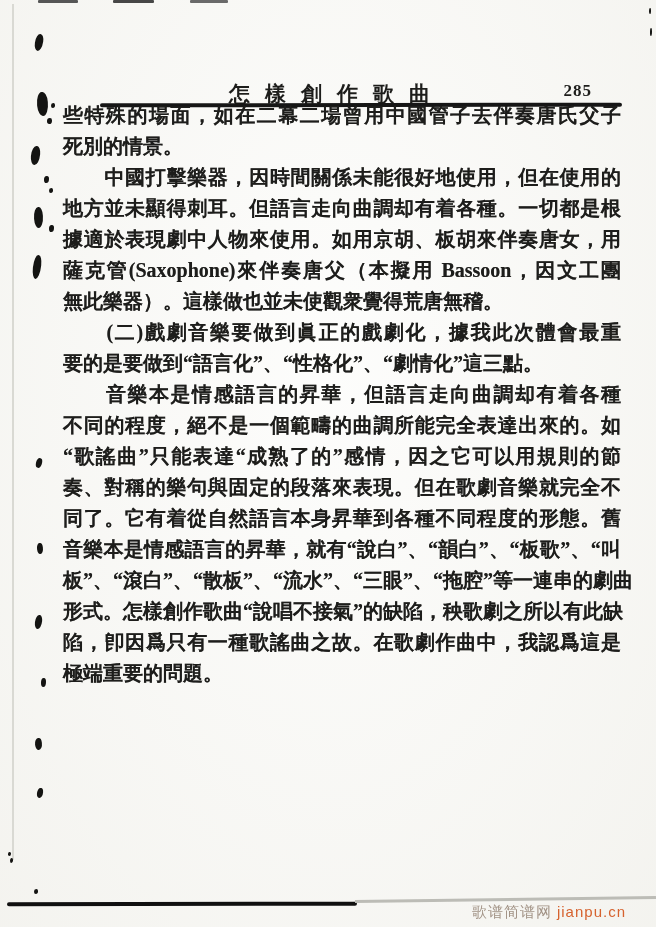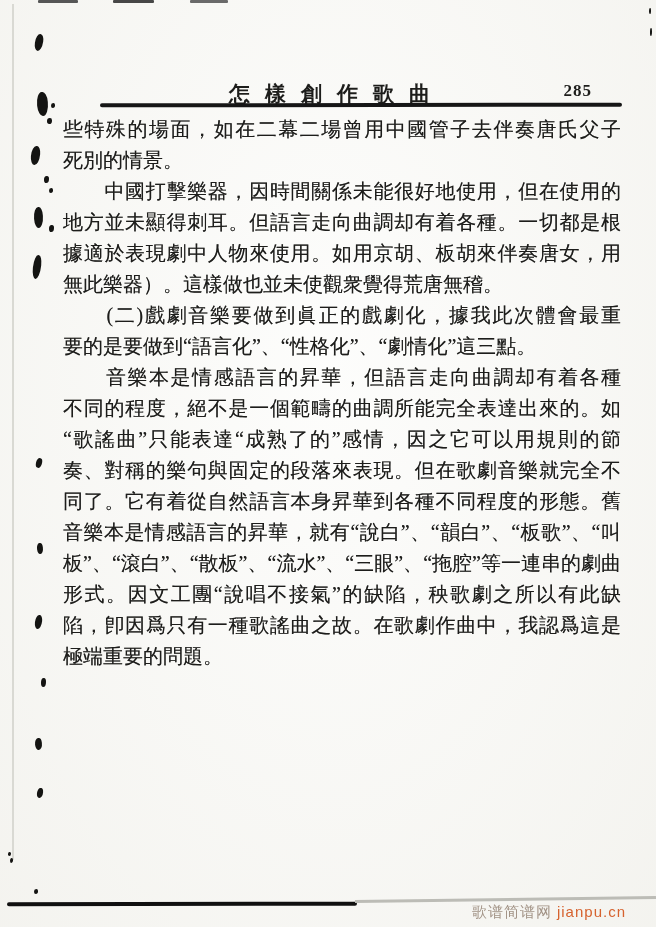--- a/index.html
+++ b/index.html
@@ -24,22 +24,22 @@
     position:absolute;right:64px;top:1px;
     font-size:17px;font-weight:bold;color:var(--ink);letter-spacing:1px;
     font-family:"Liberation Serif","DejaVu Serif",serif;
   }
   .header-rule{
     position:absolute;top:103px;left:100px;width:522px;height:4px;
     background:var(--rule);border-radius:2px;transform:rotate(-0.08deg);
   }
   
   .body-text{
-    position:absolute;top:114px;left:63px;width:558px;
-    color:var(--ink);font-size:20px;font-weight:400;
+    position:absolute;top:100px;left:63px;width:558px;
+    color:var(--ink);font-size:20px;font-weight:700;
   }
   .line{
     line-height:31px;height:31px;
     text-align:justify;text-align-last:justify;
     text-justify:inter-character;
     overflow:visible;white-space:nowrap;
     text-shadow:0 0 .4px rgba(20,20,20,.55);
   }
   .line.flush{text-align-last:left;}
   
@@ -81,35 +81,36 @@
 
   <div class="body-text">
       <div>
         <div class="line">些特殊的場面，如在二幕二場曾用中國管子去伴奏唐氏父子</div>
         <div class="line flush">死別的情景。</div>
       </div>
       <div>
         <div class="line">　　中國打擊樂器，因時間關係未能很好地使用，但在使用的</div>
         <div class="line">地方並未顯得刺耳。但語言走向曲調却有着各種。一切都是根</div>
         <div class="line">據適於表現劇中人物來使用。如用京胡、板胡來伴奏唐女，用</div>
+        <div class="line">薩克管(Saxophone)來伴奏唐父（本擬用 Bassoon，因文工團</div>
         <div class="line flush">無此樂器）。這樣做也並未使觀衆覺得荒唐無稽。</div>
       </div>
       <div>
         <div class="line">　　(二)戲劇音樂要做到眞正的戲劇化，據我此次體會最重</div>
         <div class="line flush">要的是要做到“語言化”、“性格化”、“劇情化”這三點。</div>
       </div>
       <div>
         <div class="line">　　音樂本是情感語言的昇華，但語言走向曲調却有着各種</div>
         <div class="line">不同的程度，絕不是一個範疇的曲調所能完全表達出來的。如</div>
         <div class="line">“歌謠曲”只能表達“成熟了的”感情，因之它可以用規則的節</div>
         <div class="line">奏、對稱的樂句與固定的段落來表現。但在歌劇音樂就完全不</div>
         <div class="line">同了。它有着從自然語言本身昇華到各種不同程度的形態。舊</div>
         <div class="line">音樂本是情感語言的昇華，就有“說白”、“韻白”、“板歌”、“叫</div>
         <div class="line">板”、“滾白”、“散板”、“流水”、“三眼”、“拖腔”等一連串的劇曲</div>
-        <div class="line">形式。因文工團“說唱不接氣”的缺陷，秧歌劇之所以有此缺</div>
+        <div class="line">形式。怎樣創作歌曲“說唱不接氣”的缺陷，秧歌劇之所以有此缺</div>
         <div class="line">陷，卽因爲只有一種歌謠曲之故。在歌劇作曲中，我認爲這是</div>
         <div class="line flush">極端重要的問題。</div>
       </div>
     </div>
 
   <div class="speck" style="left:35px;top:34px;width:8px;height:17px;transform:rotate(8deg);"></div>
   <div class="speck" style="left:37px;top:92px;width:11px;height:24px;transform:rotate(-6deg);"></div>
   <div class="speck" style="left:51px;top:103px;width:4px;height:5px;"></div>
   <div class="speck" style="left:47px;top:118px;width:5px;height:6px;"></div>
   <div class="speck" style="left:31px;top:146px;width:9px;height:19px;transform:rotate(5deg);"></div>

